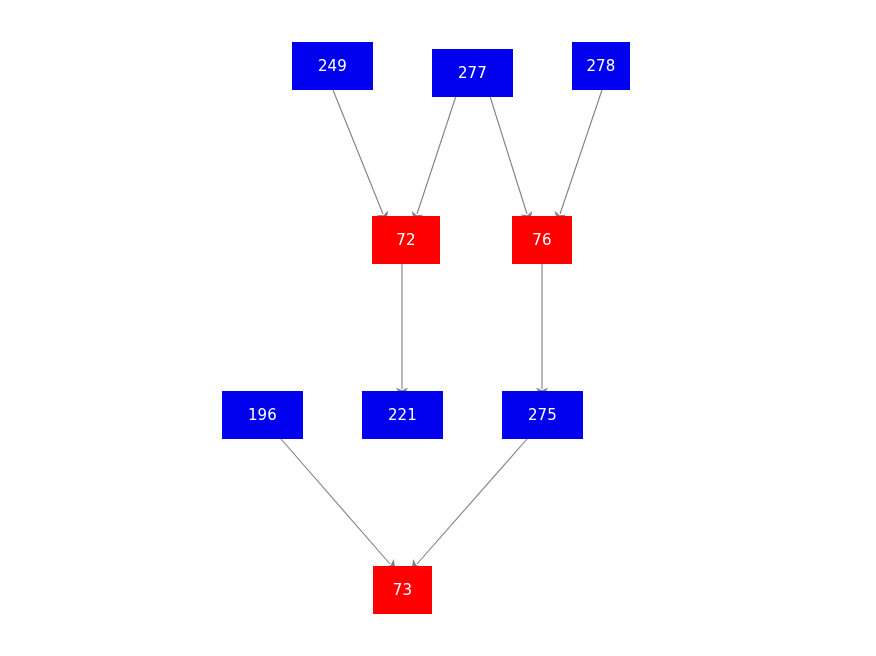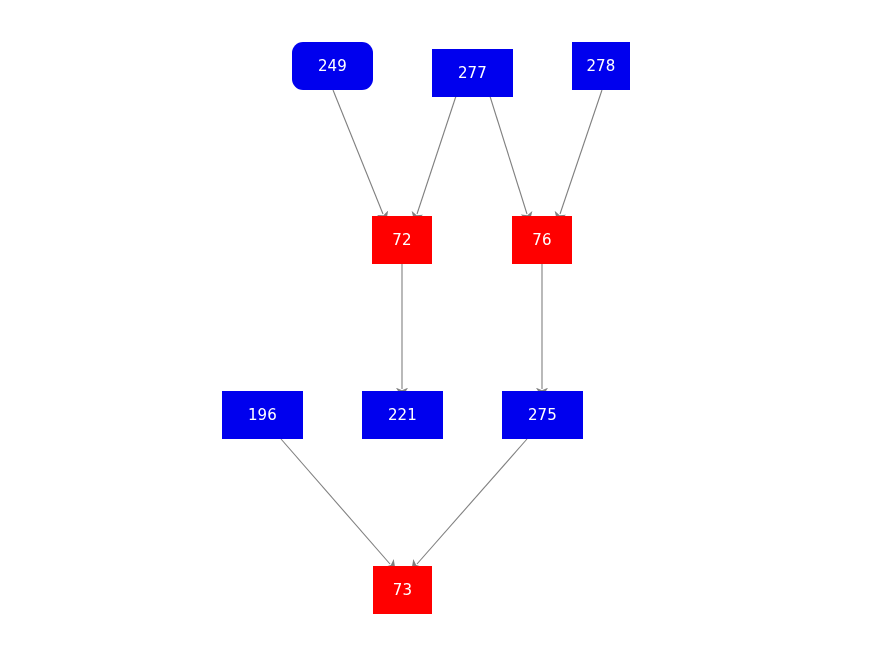--- a/index.html
+++ b/index.html
@@ -60,30 +60,30 @@
         <line x1="488" y1="90" x2="527" y2="214" stroke="#808080" stroke-width="1.1" marker-end="url(#arrowhead)"></line>
         <line x1="602" y1="90" x2="560" y2="214" stroke="#808080" stroke-width="1.1" marker-end="url(#arrowhead)"></line>
         <line x1="402" y1="264" x2="402" y2="389" stroke="#808080" stroke-width="1.1" marker-end="url(#arrowhead)"></line>
         <line x1="542" y1="264" x2="542" y2="389" stroke="#808080" stroke-width="1.1" marker-end="url(#arrowhead)"></line>
         <line x1="281" y1="439" x2="390" y2="564" stroke="#808080" stroke-width="1.1" marker-end="url(#arrowhead)"></line>
         <line x1="527" y1="439" x2="417" y2="564" stroke="#808080" stroke-width="1.1" marker-end="url(#arrowhead)"></line>
       </g>
   </svg>
 
   <div id="nodes-group">
-      <div class="node" style="left: 292px; top: 42px; width: 81px; height: 48px; background: rgb(0, 0, 238); border-radius: 11px;">
+      <div class="node" style="left: 292px; top: 42px; width: 81px; height: 48px; background: rgb(0, 0, 238);">
         <span class="node-label">249</span>
       </div>
       <div class="node" style="left: 432px; top: 42px; width: 81px; height: 48px; background: rgb(0, 0, 238); margin-top: 7px;">
         <span class="node-label">277</span>
       </div>
       <div class="node" style="left: 572px; top: 42px; width: 58px; height: 48px; background: rgb(0, 0, 238);">
         <span class="node-label">278</span>
       </div>
-      <div class="node" style="left: 372px; top: 216px; width: 60px; height: 48px; background: rgb(255, 0, 0);">
+      <div class="node" style="left: 372px; top: 216px; width: 68px; height: 48px; background: rgb(255, 0, 0);">
         <span class="node-label">72</span>
       </div>
       <div class="node" style="left: 512px; top: 216px; width: 60px; height: 48px; background: rgb(255, 0, 0);">
         <span class="node-label">76</span>
       </div>
       <div class="node" style="left: 222px; top: 391px; width: 81px; height: 48px; background: rgb(0, 0, 238);">
         <span class="node-label">196</span>
       </div>
       <div class="node" style="left: 362px; top: 391px; width: 81px; height: 48px; background: rgb(0, 0, 238);">
         <span class="node-label">221</span>

